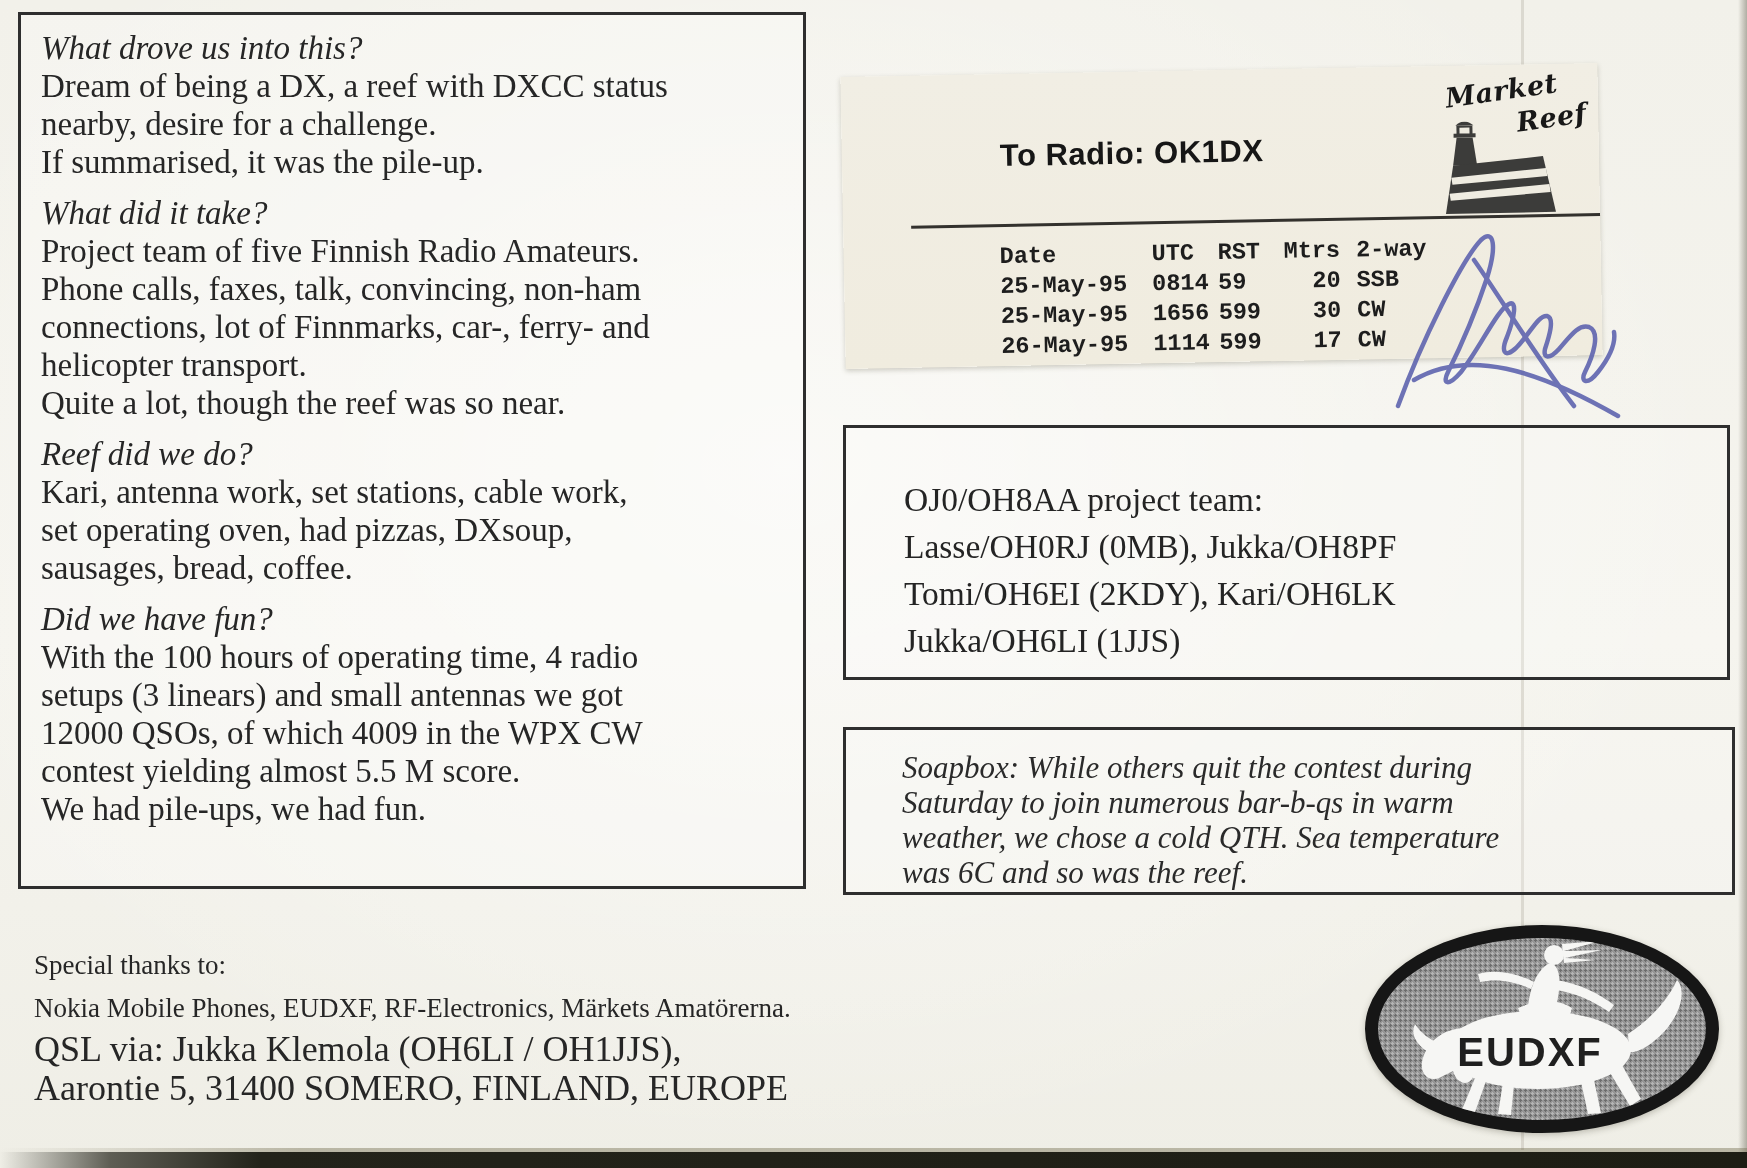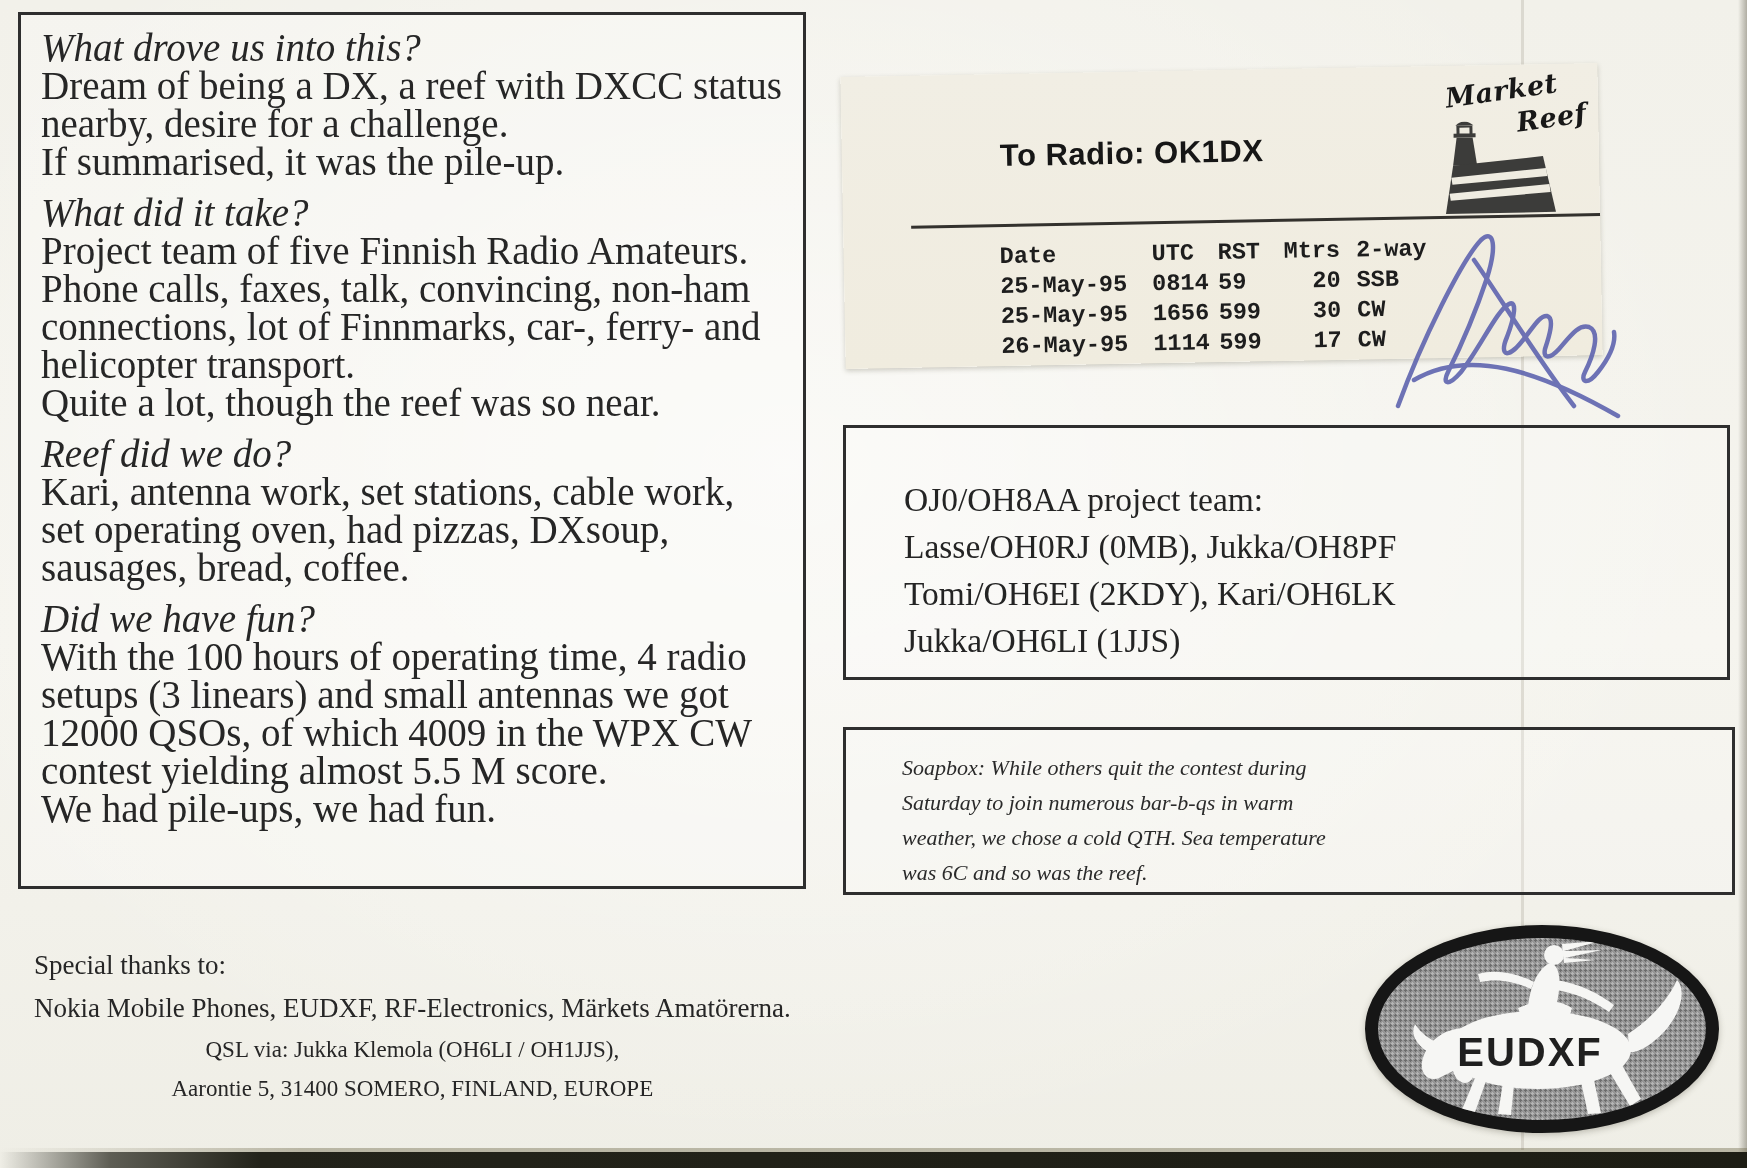--- a/index.html
+++ b/index.html
@@ -23,21 +23,21 @@
   .bottom-edge{position:absolute;left:0;right:0;bottom:0;height:16px;
     background:linear-gradient(90deg,rgba(32,32,22,0) 0px,rgba(32,32,22,.7) 110px,#23231a 260px,#1d1d14 100%);}
   .bottom-edge:before{content:"";position:absolute;left:0;right:0;top:-4px;height:4px;
     background:linear-gradient(90deg,rgba(120,114,84,0),rgba(120,114,84,.45) 300px,rgba(120,114,84,.45));}
 
   
   .story-box{
     position:absolute;left:18px;top:12px;width:788px;height:877px;
     border:3px solid #2e2e2e;background:rgba(255,255,255,.25);
     padding:14px 18px 10px 20px;
-    font-size:39px;line-height:38px;color:#262626;
+    font-size:33px;line-height:38px;color:#262626;
   }
   .story-section{margin-bottom:13px;}
   .story-q{font-style:italic;}
 
   
   .sticker{
     position:absolute;left:843px;top:70px;width:757px;height:292px;
     background:linear-gradient(180deg,#f1eee4,#f0ecdf);
     transform:rotate(-1.05deg);transform-origin:50% 50%;
     box-shadow:0 2px 5px rgba(90,85,65,.28);
@@ -79,27 +79,27 @@
     border:3px solid #2e2e2e;background:rgba(255,255,255,.2);
     padding:48px 18px 8px 58px;
     font-size:33.5px;line-height:47px;color:#242424;
   }
 
   
   .soapbox-box{
     position:absolute;left:843px;top:727px;width:892px;height:168px;
     border:3px solid #2e2e2e;background:rgba(255,255,255,.2);
     padding:20px 14px 6px 56px;
-    font-style:italic;font-size:22px;line-height:35px;color:#2a2a2a;
+    font-style:italic;font-size:31px;line-height:35px;color:#2a2a2a;
   }
 
   
   .thanks{position:absolute;left:34px;top:944px;color:#262626;}
   .thanks .big{font-size:27px;line-height:43px;}
-  .thanks .small{font-size:23px;line-height:39px;text-align:center;}
+  .thanks .small{font-size:36px;line-height:39px;}
 
   
   .eudxf{
     position:absolute;left:1365px;top:925px;width:354px;height:208px;
     border-radius:50%;border:13px solid #161616;overflow:hidden;
     background-color:#969696;
     background-image:
       radial-gradient(rgba(58,58,58,.45) 1.1px, rgba(0,0,0,0) 1.4px),
       radial-gradient(rgba(240,240,240,.35) 1px, rgba(0,0,0,0) 1.3px);
     background-size:5px 5px,5px 5px;background-position:0 0,2px 3px;

